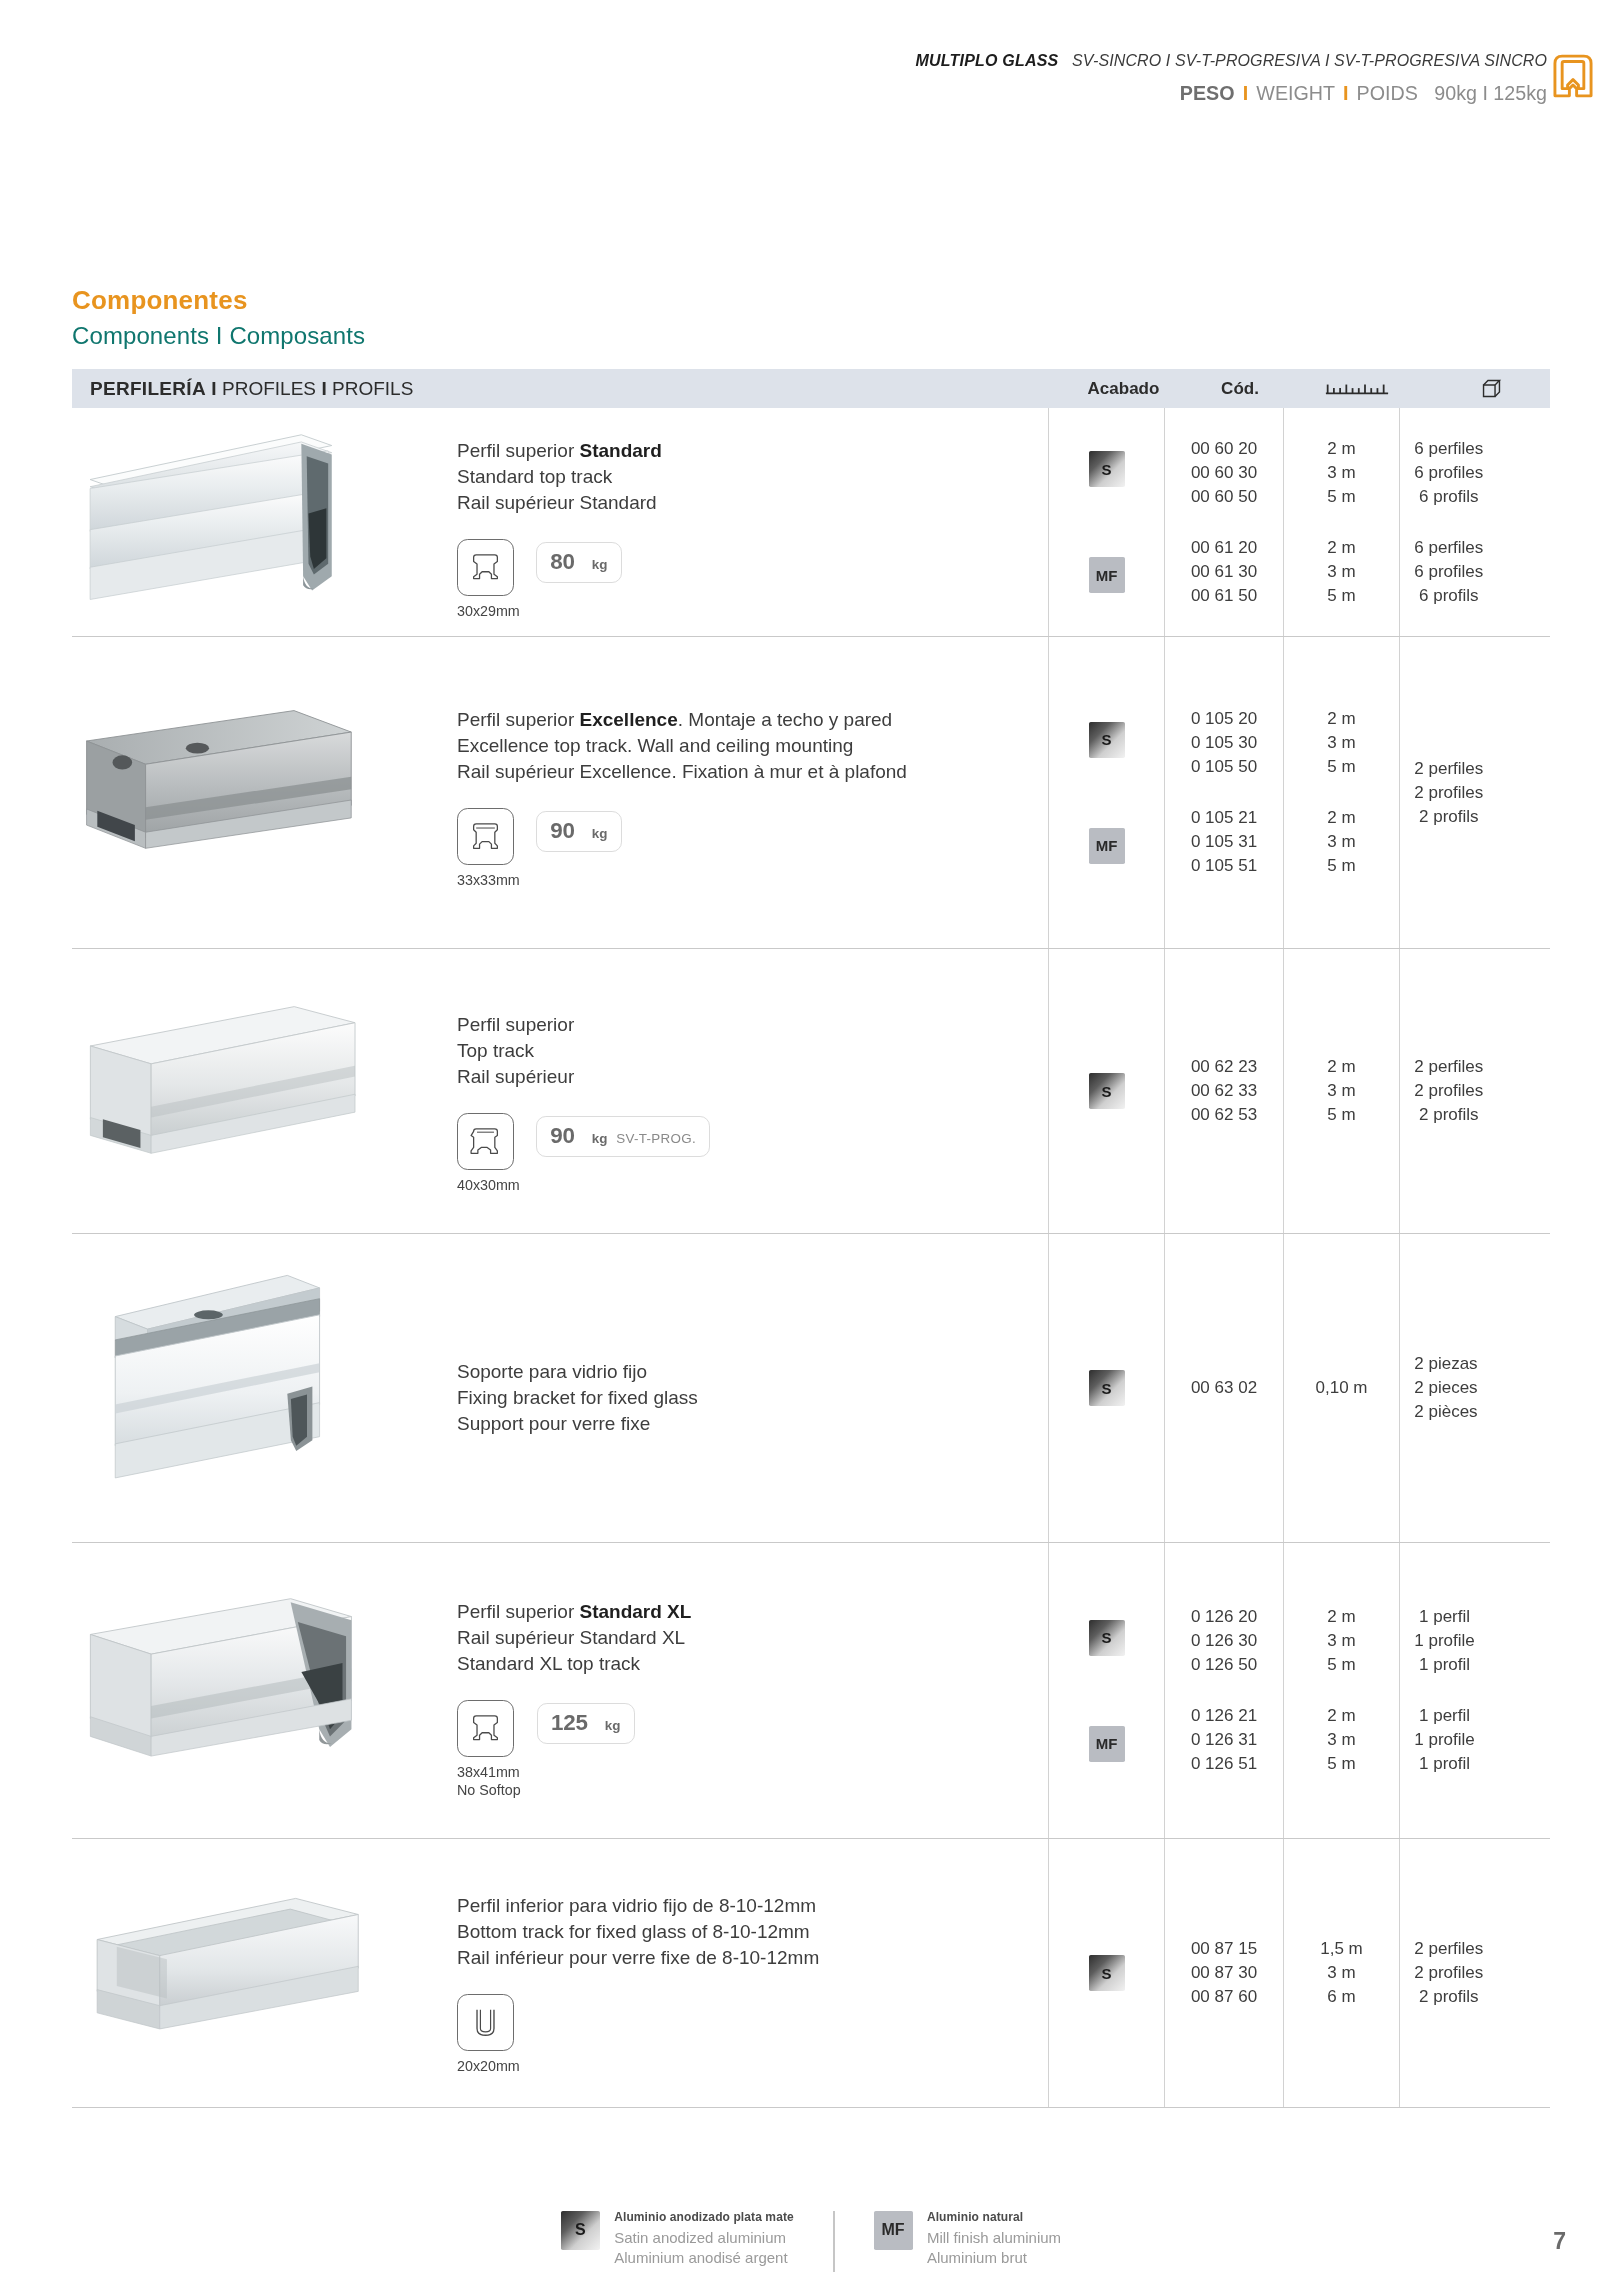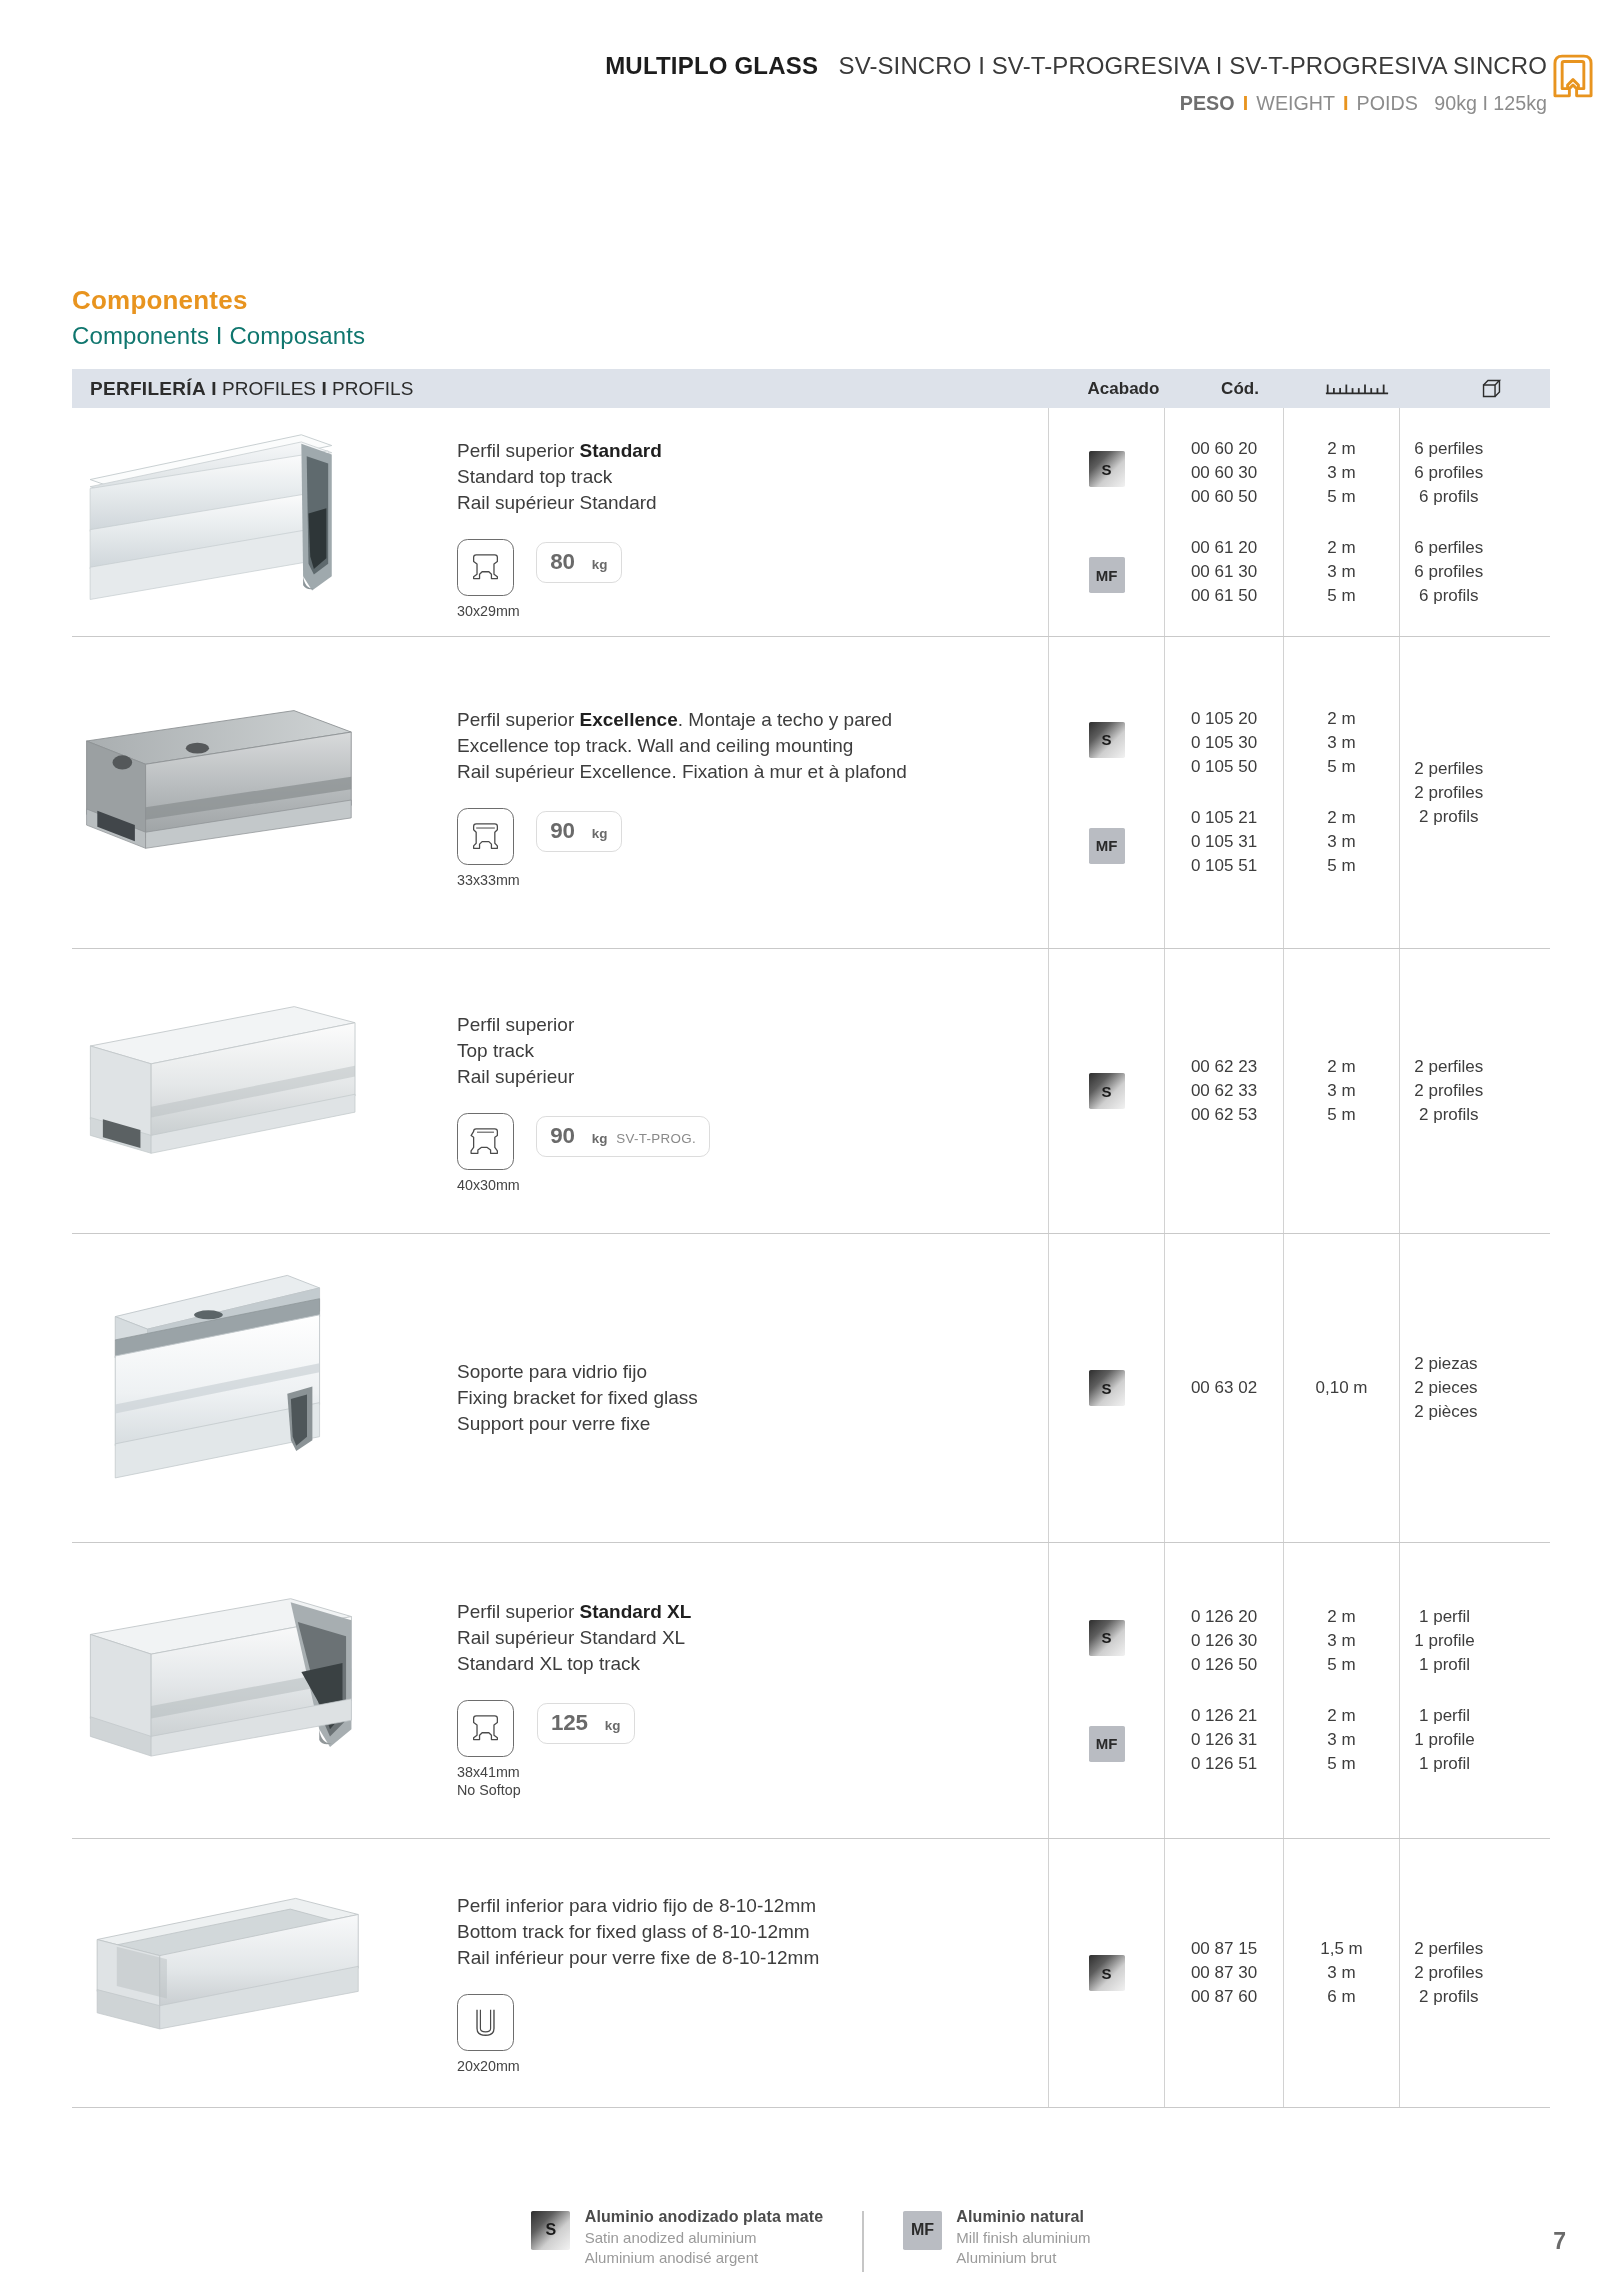--- a/index.html
+++ b/index.html
@@ -15,21 +15,21 @@
   }
   .page{position:relative;width:1622px;height:2293px;box-sizing:border-box;}
 
   
   .doc-header{
     position:absolute;left:0;top:52px;width:1622px;
     padding-right:75px;box-sizing:border-box;
     text-align:right;
   }
   .hdr-line1{
-    font-size:24px;letter-spacing:0.1px;color:#2f2f2f;white-space:nowrap;
+    font-size:16px;letter-spacing:0.1px;color:#2f2f2f;white-space:nowrap;font-style:italic;
   }
   .hdr-brand{font-weight:bold;color:#1d1d1d;letter-spacing:0.2px;}
   .hdr-models{color:#3a3a3a;}
   .hdr-line2{
     margin-top:11.6px;font-size:19.7px;white-space:nowrap;color:#8c8c8c;
   }
   .hdr-peso{font-weight:bold;color:#6f6f6f;}
   .sep-or{color:#e8941f;font-weight:bold;padding:0 2.7px;}
   .hdr-weights{color:#8c8c8c;}
   .hdr-icon{
@@ -147,21 +147,21 @@
   
   .legend{
     position:absolute;left:0;top:2207px;width:1622px;
     display:flex;align-items:flex-start;justify-content:center;
   }
   .leg-item{display:flex;align-items:flex-start;}
   .leg-chip{width:39px;height:39px;border-radius:1.8px;margin-top:3.6px;
     display:flex;align-items:center;justify-content:center;
     font-size:16px;font-weight:bold;}
   .leg-txt{margin-left:14.3px;}
-  .leg-t1{font-size:16px;font-weight:bold;color:#4b4b4b;line-height:20.6px;letter-spacing:0.1px;}
+  .leg-t1{font-size:12px;font-weight:bold;color:#4b4b4b;line-height:20.6px;letter-spacing:0.1px;}
   .leg-t2,.leg-t3{font-size:15px;color:#9a9a9a;line-height:20.6px;}
   .leg-div{
     width:1.8px;height:61px;background:#c6c6c6;margin:0 39px;margin-top:3.6px;
   }
   .pagenum{
     position:absolute;right:56px;top:2228px;
     font-size:23px;color:#6a6a6a;font-weight:bold;
   }
 </style>
 </head>

